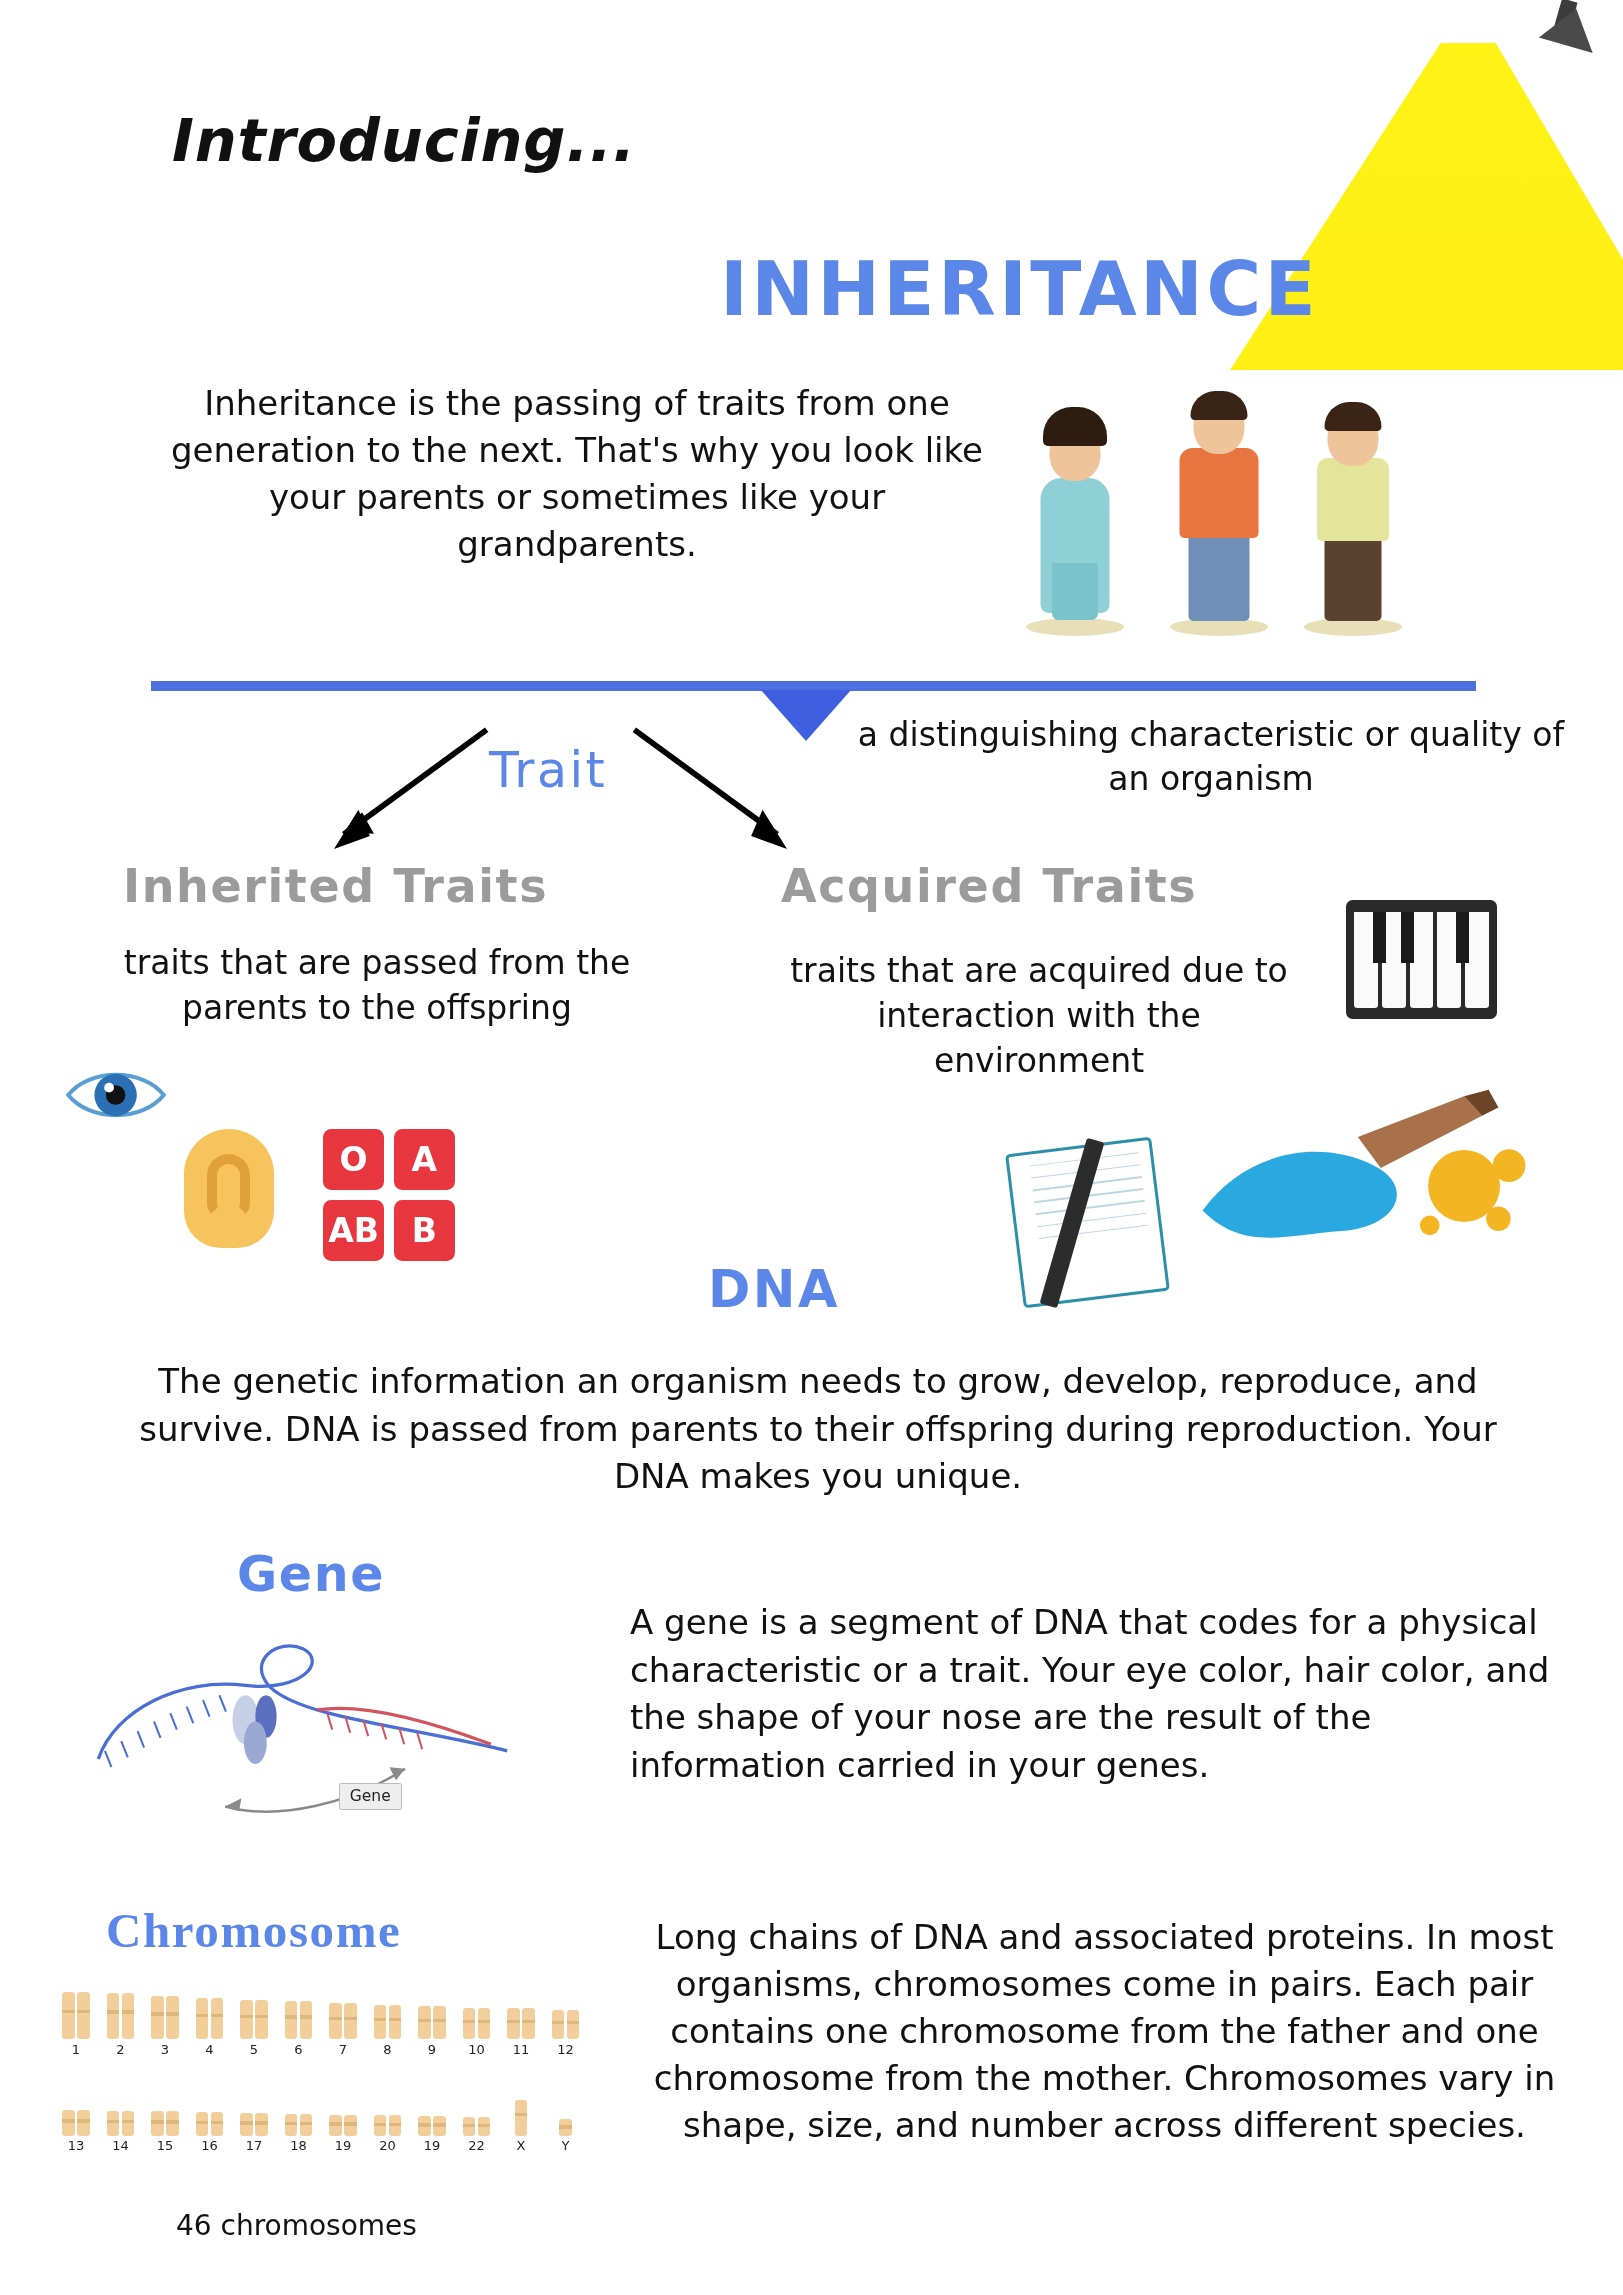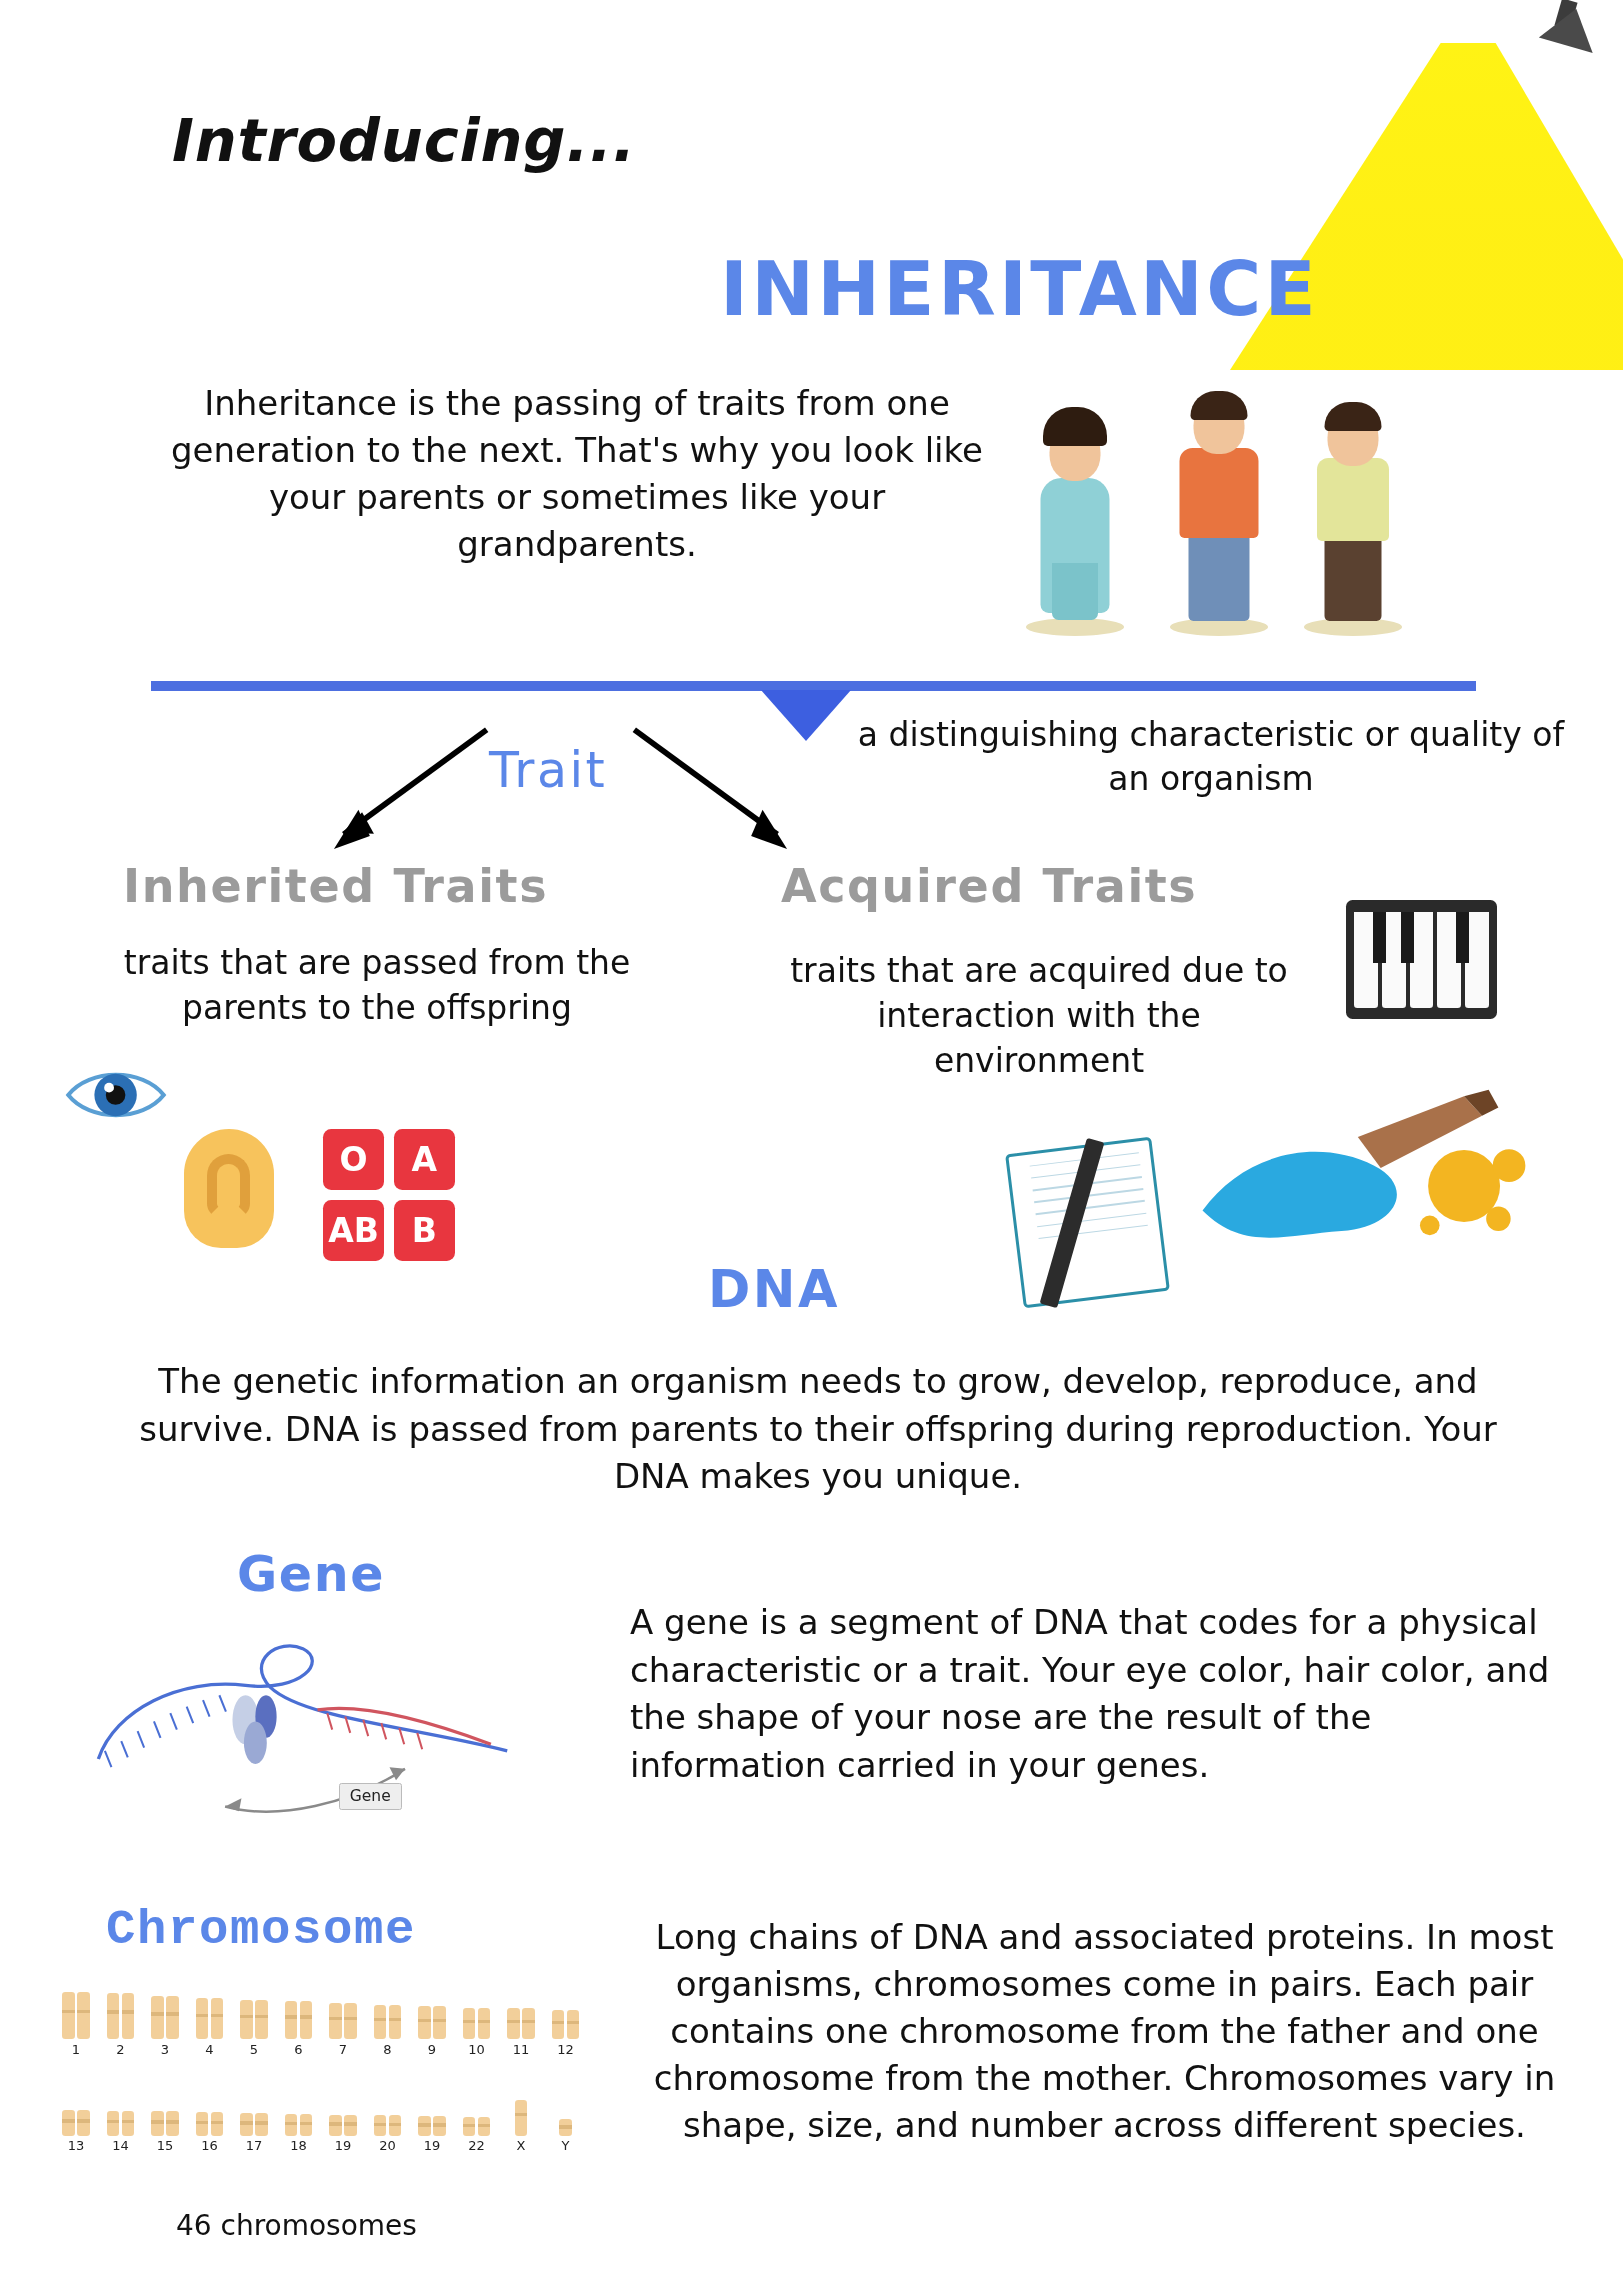--- a/index.html
+++ b/index.html
@@ -259,21 +259,21 @@
     font-size: 15.5px; padding: 3.3px 9.8px; border-radius: 2.5px;
     color: #222;
     font-family: "DejaVu Sans", sans-serif;
   }
 
   
   .chromo-title {
     position: absolute; left: 106px; top: 1902px;
     font-size: 49px; font-weight: bold; color: #5b87e8;
     letter-spacing: 1.6px;
-    font-family: Liberation Mono, monospace;
+    font-family: Liberation Serif, serif;
   }
   .chromo-text {
     position: absolute; left: 630px; top: 1914px;
     width: 949px; text-align: center;
     font-size: 34px; line-height: 1.38; color: #111;
     font-family: "DejaVu Sans", sans-serif;
   }
   .karyo {
     position: absolute; left: 57px; top: 1988px;
     width: 556px;

